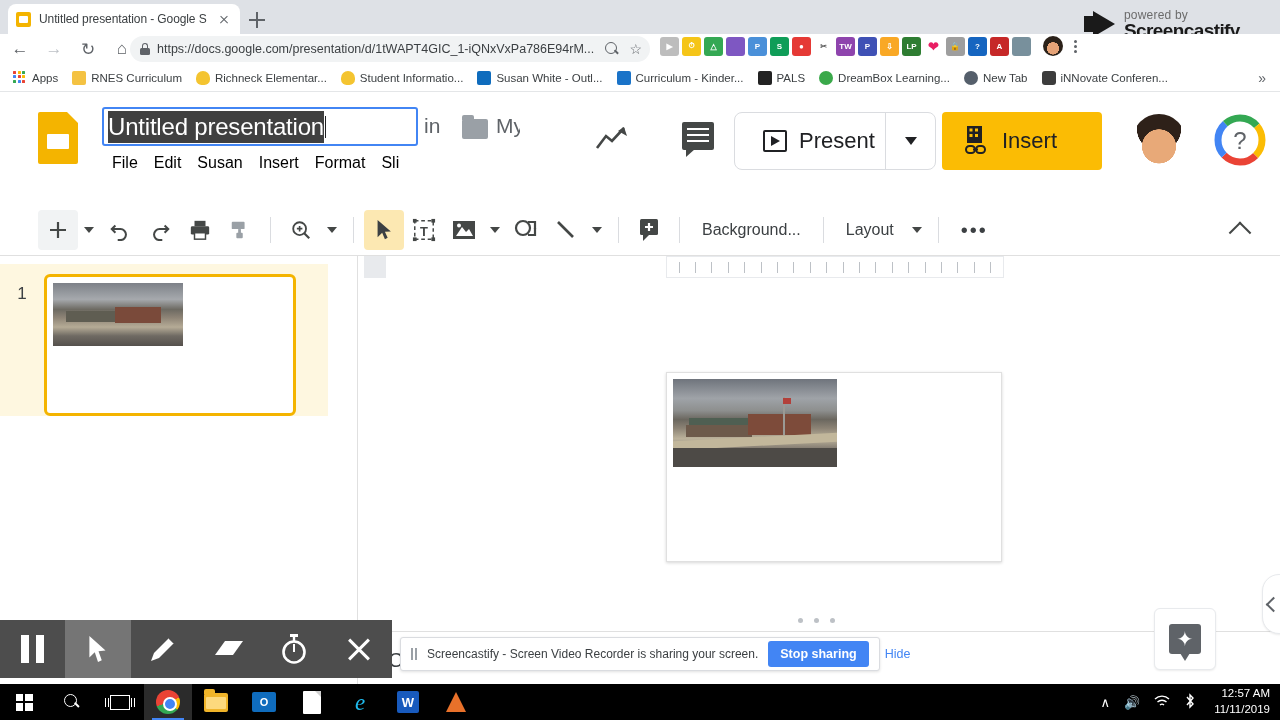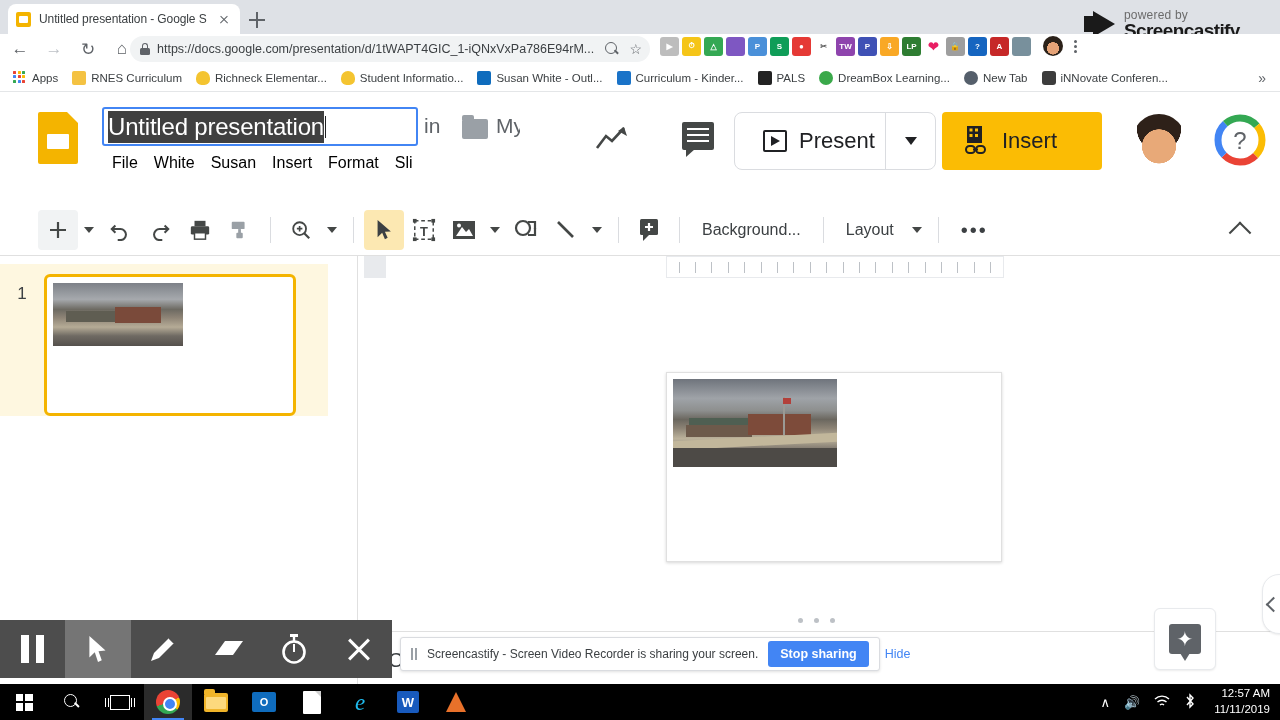--- a/index.html
+++ b/index.html
@@ -540,21 +540,21 @@
       <div class="title-box">
         <span class="title-text">Untitled presentation</span>
         <span class="title-caret"></span>
       </div>
       <div class="in-label">in</div>
       <div class="folder-ico"></div>
       <div class="mydrive">My</div>
 
       <div class="menu-row">
         <span class="menu-item">File</span>
-        <span class="menu-item">White</span>
+        <span class="menu-item">Edit</span>
         <span class="menu-item">Susan</span>
         <span class="menu-item">Insert</span>
         <span class="menu-item">Format</span>
         <span class="menu-item">Sli</span>
       </div>
 
       <div class="hdr-right">
         <div class="trend-ico">
           <svg width="36" height="28" viewBox="0 0 36 28">
             <polyline points="3,24 12,12 18,17 30,4" fill="none" stroke="#444746" stroke-width="2.6"></polyline>

